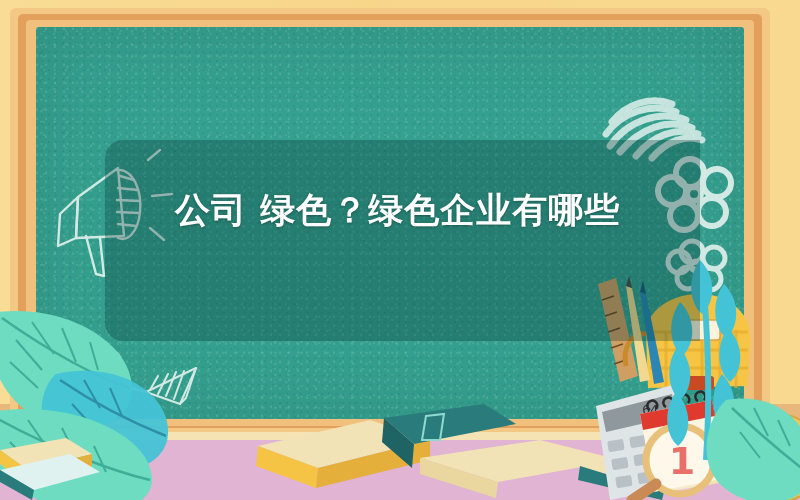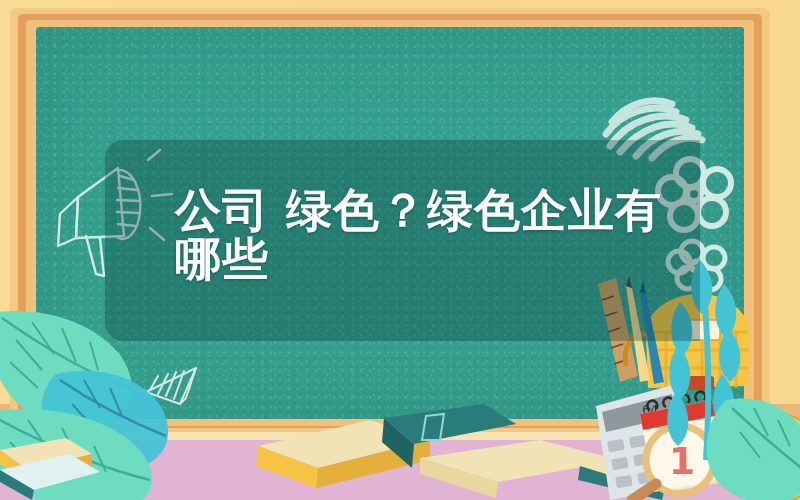--- a/index.html
+++ b/index.html
@@ -40,21 +40,21 @@
   
   .chalk{stroke:#eef7f3;fill:none;opacity:.85;stroke-linecap:round;stroke-linejoin:round;}
 
   
   .title-plate{left:105px;top:140px;width:595px;height:201px;
      background:rgba(0,50,45,.30);border-radius:18px 0 0 18px;}
 
   
   .headline{left:105px;top:140px;width:595px;height:201px;
      padding:46px 24px 0 70px;box-sizing:border-box;
-     color:#ffffff;font-size:46px;line-height:49px;font-weight:bold;
+     color:#ffffff;font-size:35px;line-height:49px;font-weight:bold;
      letter-spacing:1px;text-shadow:0 1px 3px rgba(0,0,0,.30);
      font-family:"DejaVu Sans","Liberation Sans",sans-serif;}
 
   
   .prop{position:absolute;}
 </style>
 </head>
 <body>
 
 <div id="stage">

